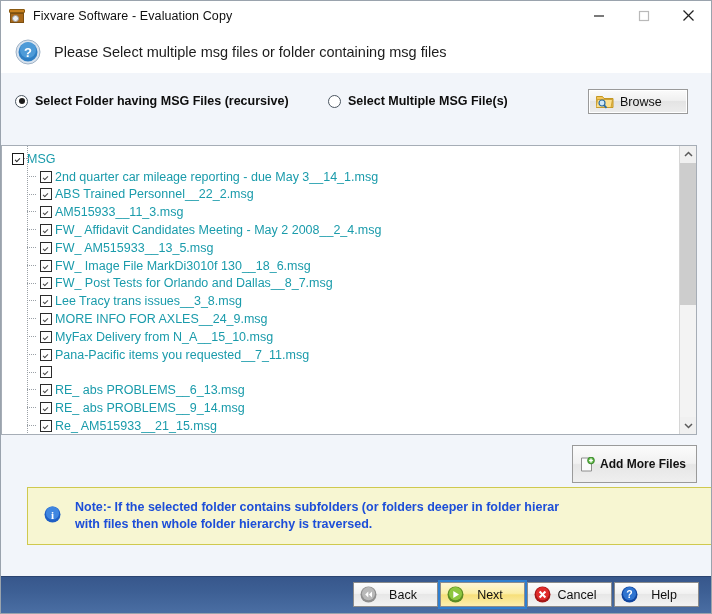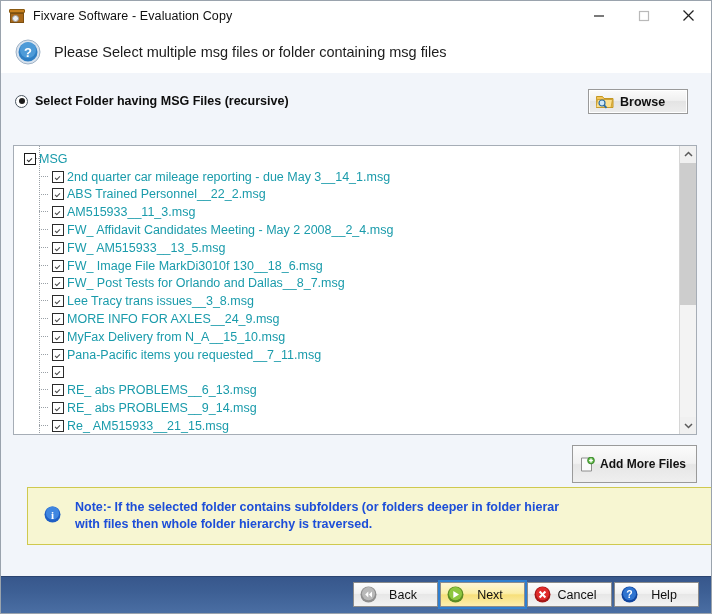--- a/index.html
+++ b/index.html
@@ -62,26 +62,26 @@
   .radio .lbl{font-size:12.5px;font-weight:bold;color:#0d0d0d;white-space:nowrap;}
   #radio-folder{left:14px;top:3px;text-align:right;}
   #radio-files{left:327px;top:3px;}
 
   .browse-btn{
     position:absolute;right:23px;top:-2px;width:100px;height:25px;
     background:linear-gradient(to bottom,#fbfbfb 0%,#f0f0f0 45%,#e4e4e4 50%,#ededed 100%);
     border:1px solid #9a9a9a;box-sizing:border-box;
     display:flex;align-items:center;box-shadow:inset 0 0 0 1px #ffffff;
   }
-  .browse-btn .lbl{font-size:12.5px;font-weight:bold;color:#101010;margin-left:6px;text-align:center;}
+  .browse-btn .lbl{font-size:12.5px;font-weight:normal;color:#101010;margin-left:6px;text-align:center;}
   .icon-folder-search{width:18px;height:15px;margin-left:7px;position:relative;flex:0 0 auto;}
 
   
   .treebox{
-    position:absolute;left:12px;right:14px;top:72px;height:290px;
+    position:absolute;left:0;right:14px;top:72px;height:290px;
     background:#ffffff;border:1px solid #a6adb6;box-sizing:border-box;overflow:hidden;text-align:right;
   }
   .treescroll{position:absolute;left:0;top:0;right:17px;bottom:0;overflow:hidden;}
   .treeinner{padding:4px 0 0 0;}
   .node{
     position:relative;height:17.8px;display:flex;align-items:center;white-space:nowrap;
   }
   .node .cb{
     width:12px;height:12px;border:1px solid #2b2b2b;background:#ffffff;box-sizing:border-box;
     position:relative;margin-right:3px;flex:0 0 auto;
@@ -212,20 +212,24 @@
     </div>
     <div class="header-text">Please Select multiple msg files or folder containing msg files</div>
   </div>
 
   <div class="body">
 
     <div class="optionrow">
       <div class="radio checked" id="radio-folder">
         <span class="dot"></span>
         <span class="lbl">Select Folder having MSG Files (recursive)</span>
+      </div>
+      <div class="radio" id="radio-files">
+        <span class="dot"></span>
+        <span class="lbl">Select Multiple MSG File(s)</span>
       </div>
       <div class="browse-btn">
         <span class="icon-folder-search">
           <svg width="18" height="15" viewBox="0 0 18 15">
             <path d="M0.5 2.5 h6 l1.5 2 h9 v9 h-16 z" fill="#f5c75a" stroke="#c39622" stroke-width="1"></path>
             <path d="M1.5 5.5 h15 l-1.5 8 h-15 z" fill="#fcdf8e" stroke="#c39622" stroke-width="0.8"></path>
             <circle cx="6" cy="9" r="3" fill="#cfe8f7" stroke="#2b6ca3" stroke-width="1.2"></circle>
             <line x1="8" y1="11.2" x2="10.5" y2="13.8" stroke="#2b6ca3" stroke-width="1.8"></line>
           </svg>
         </span>

